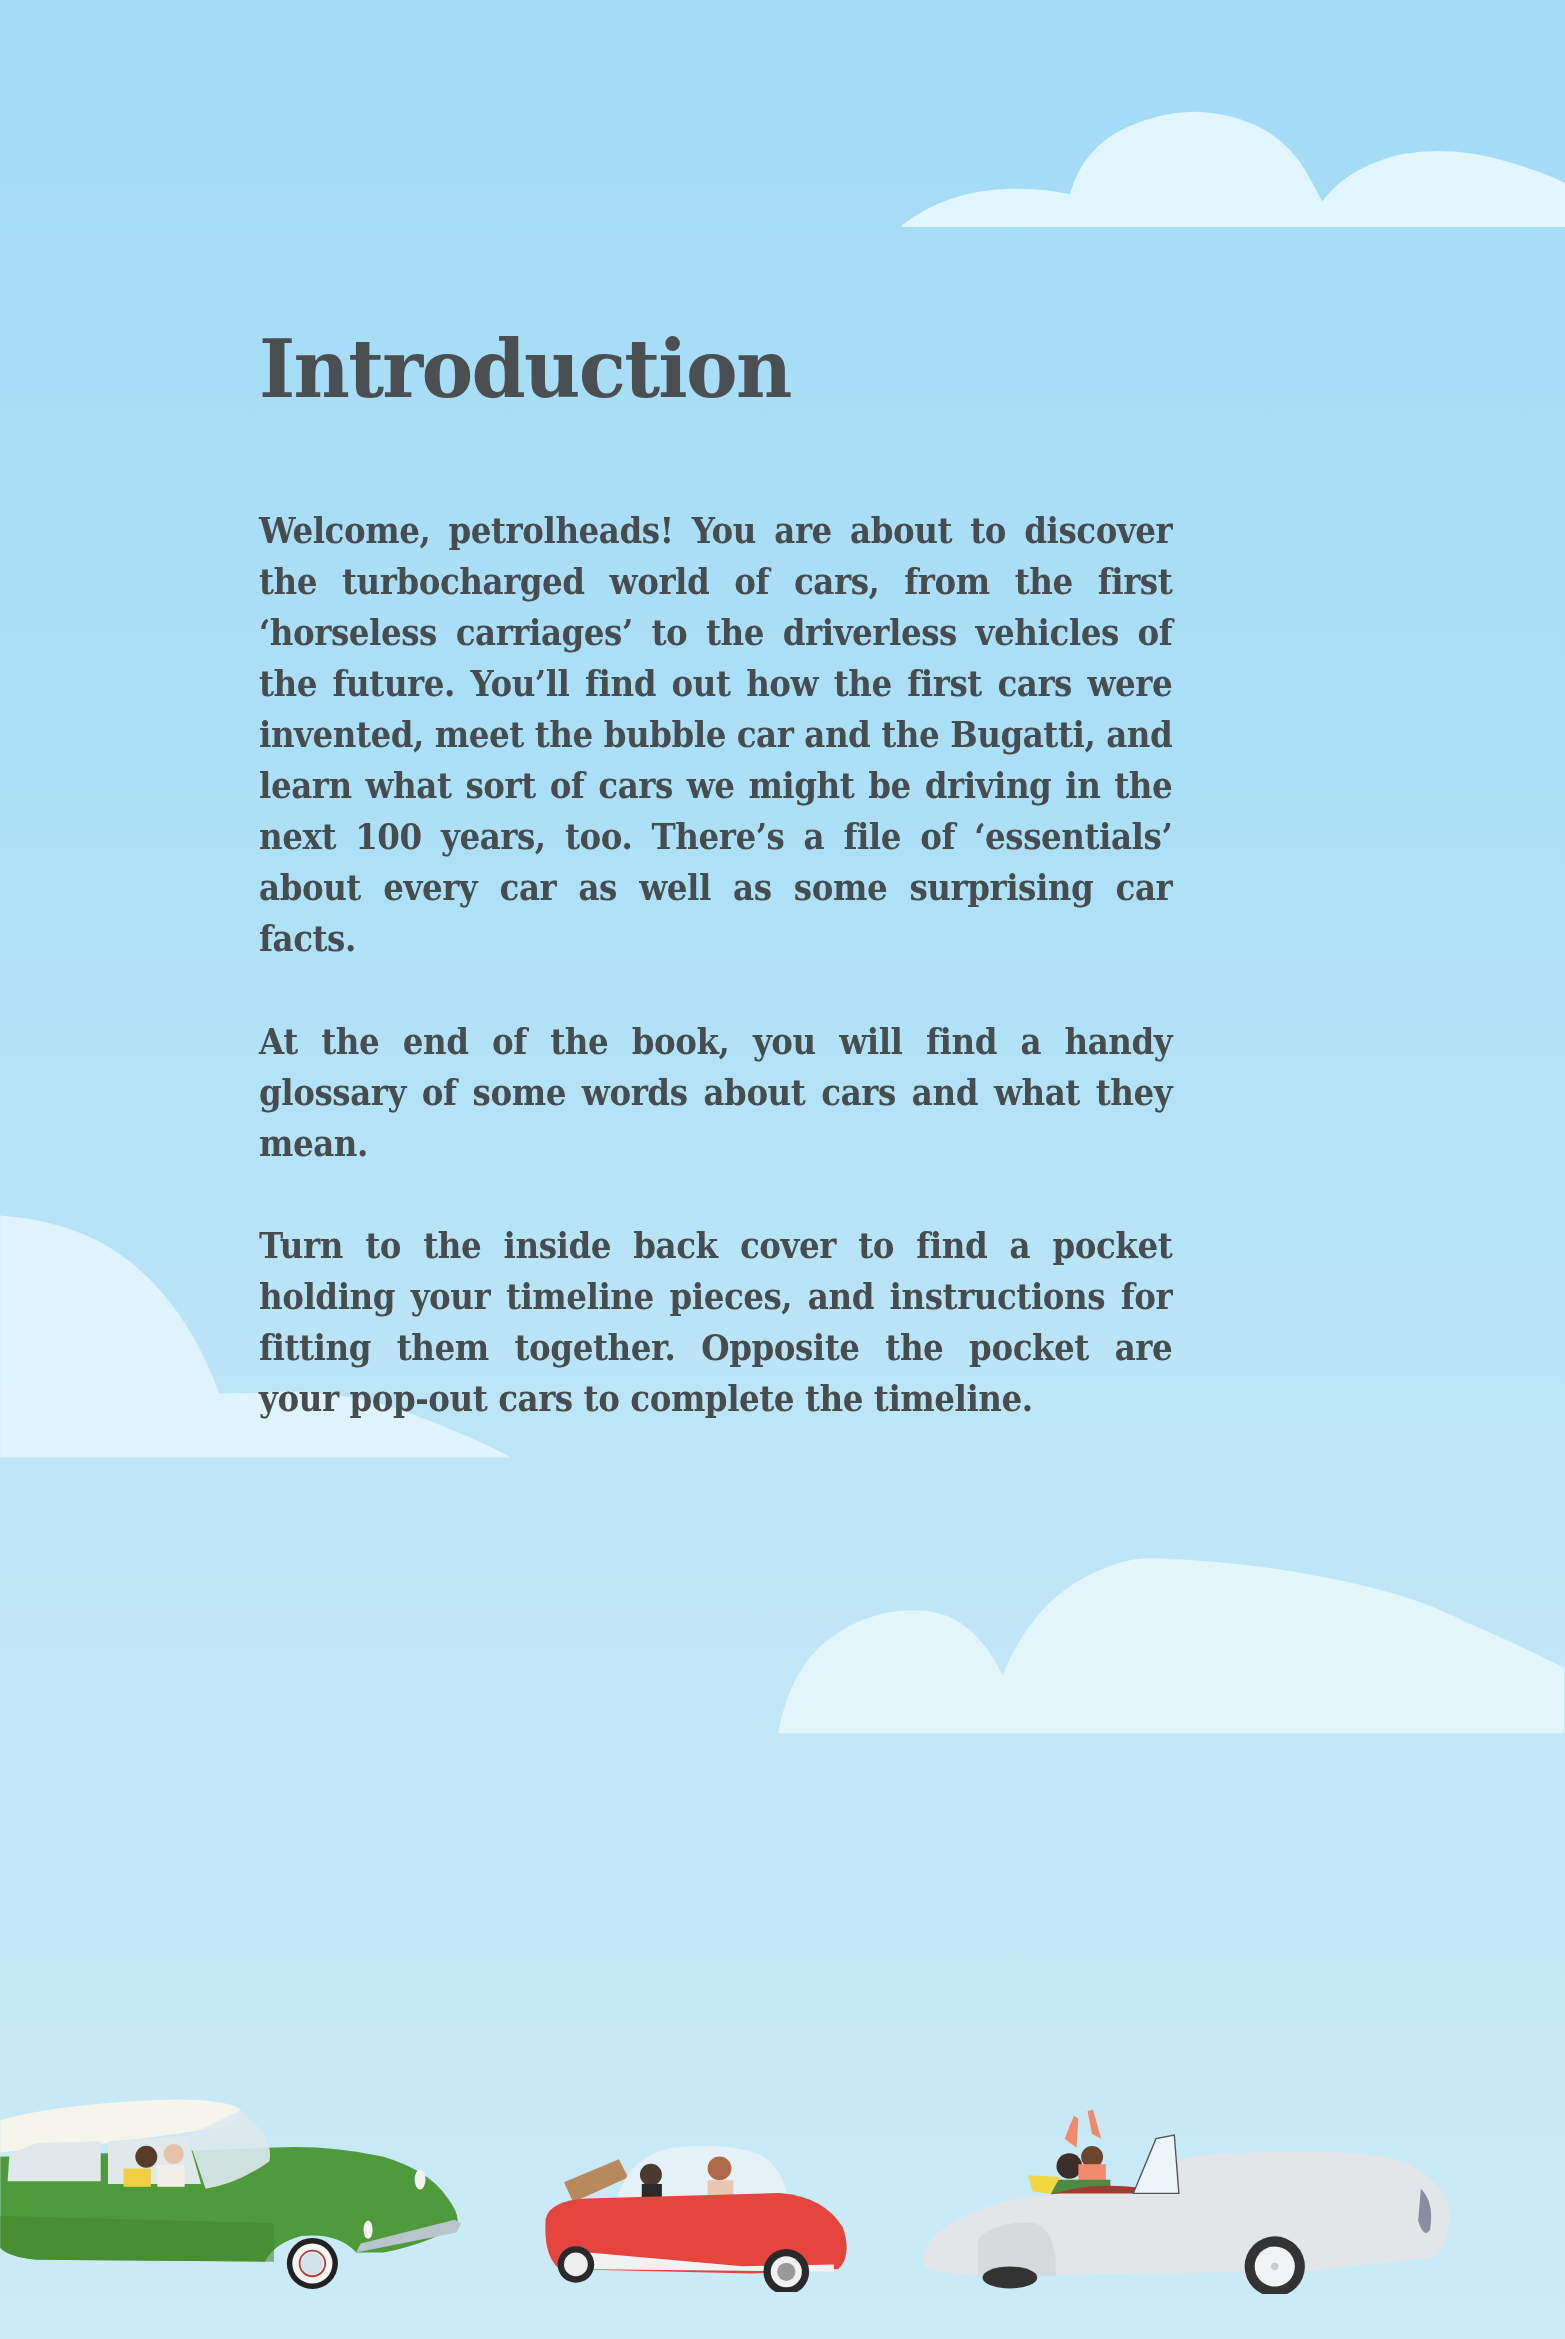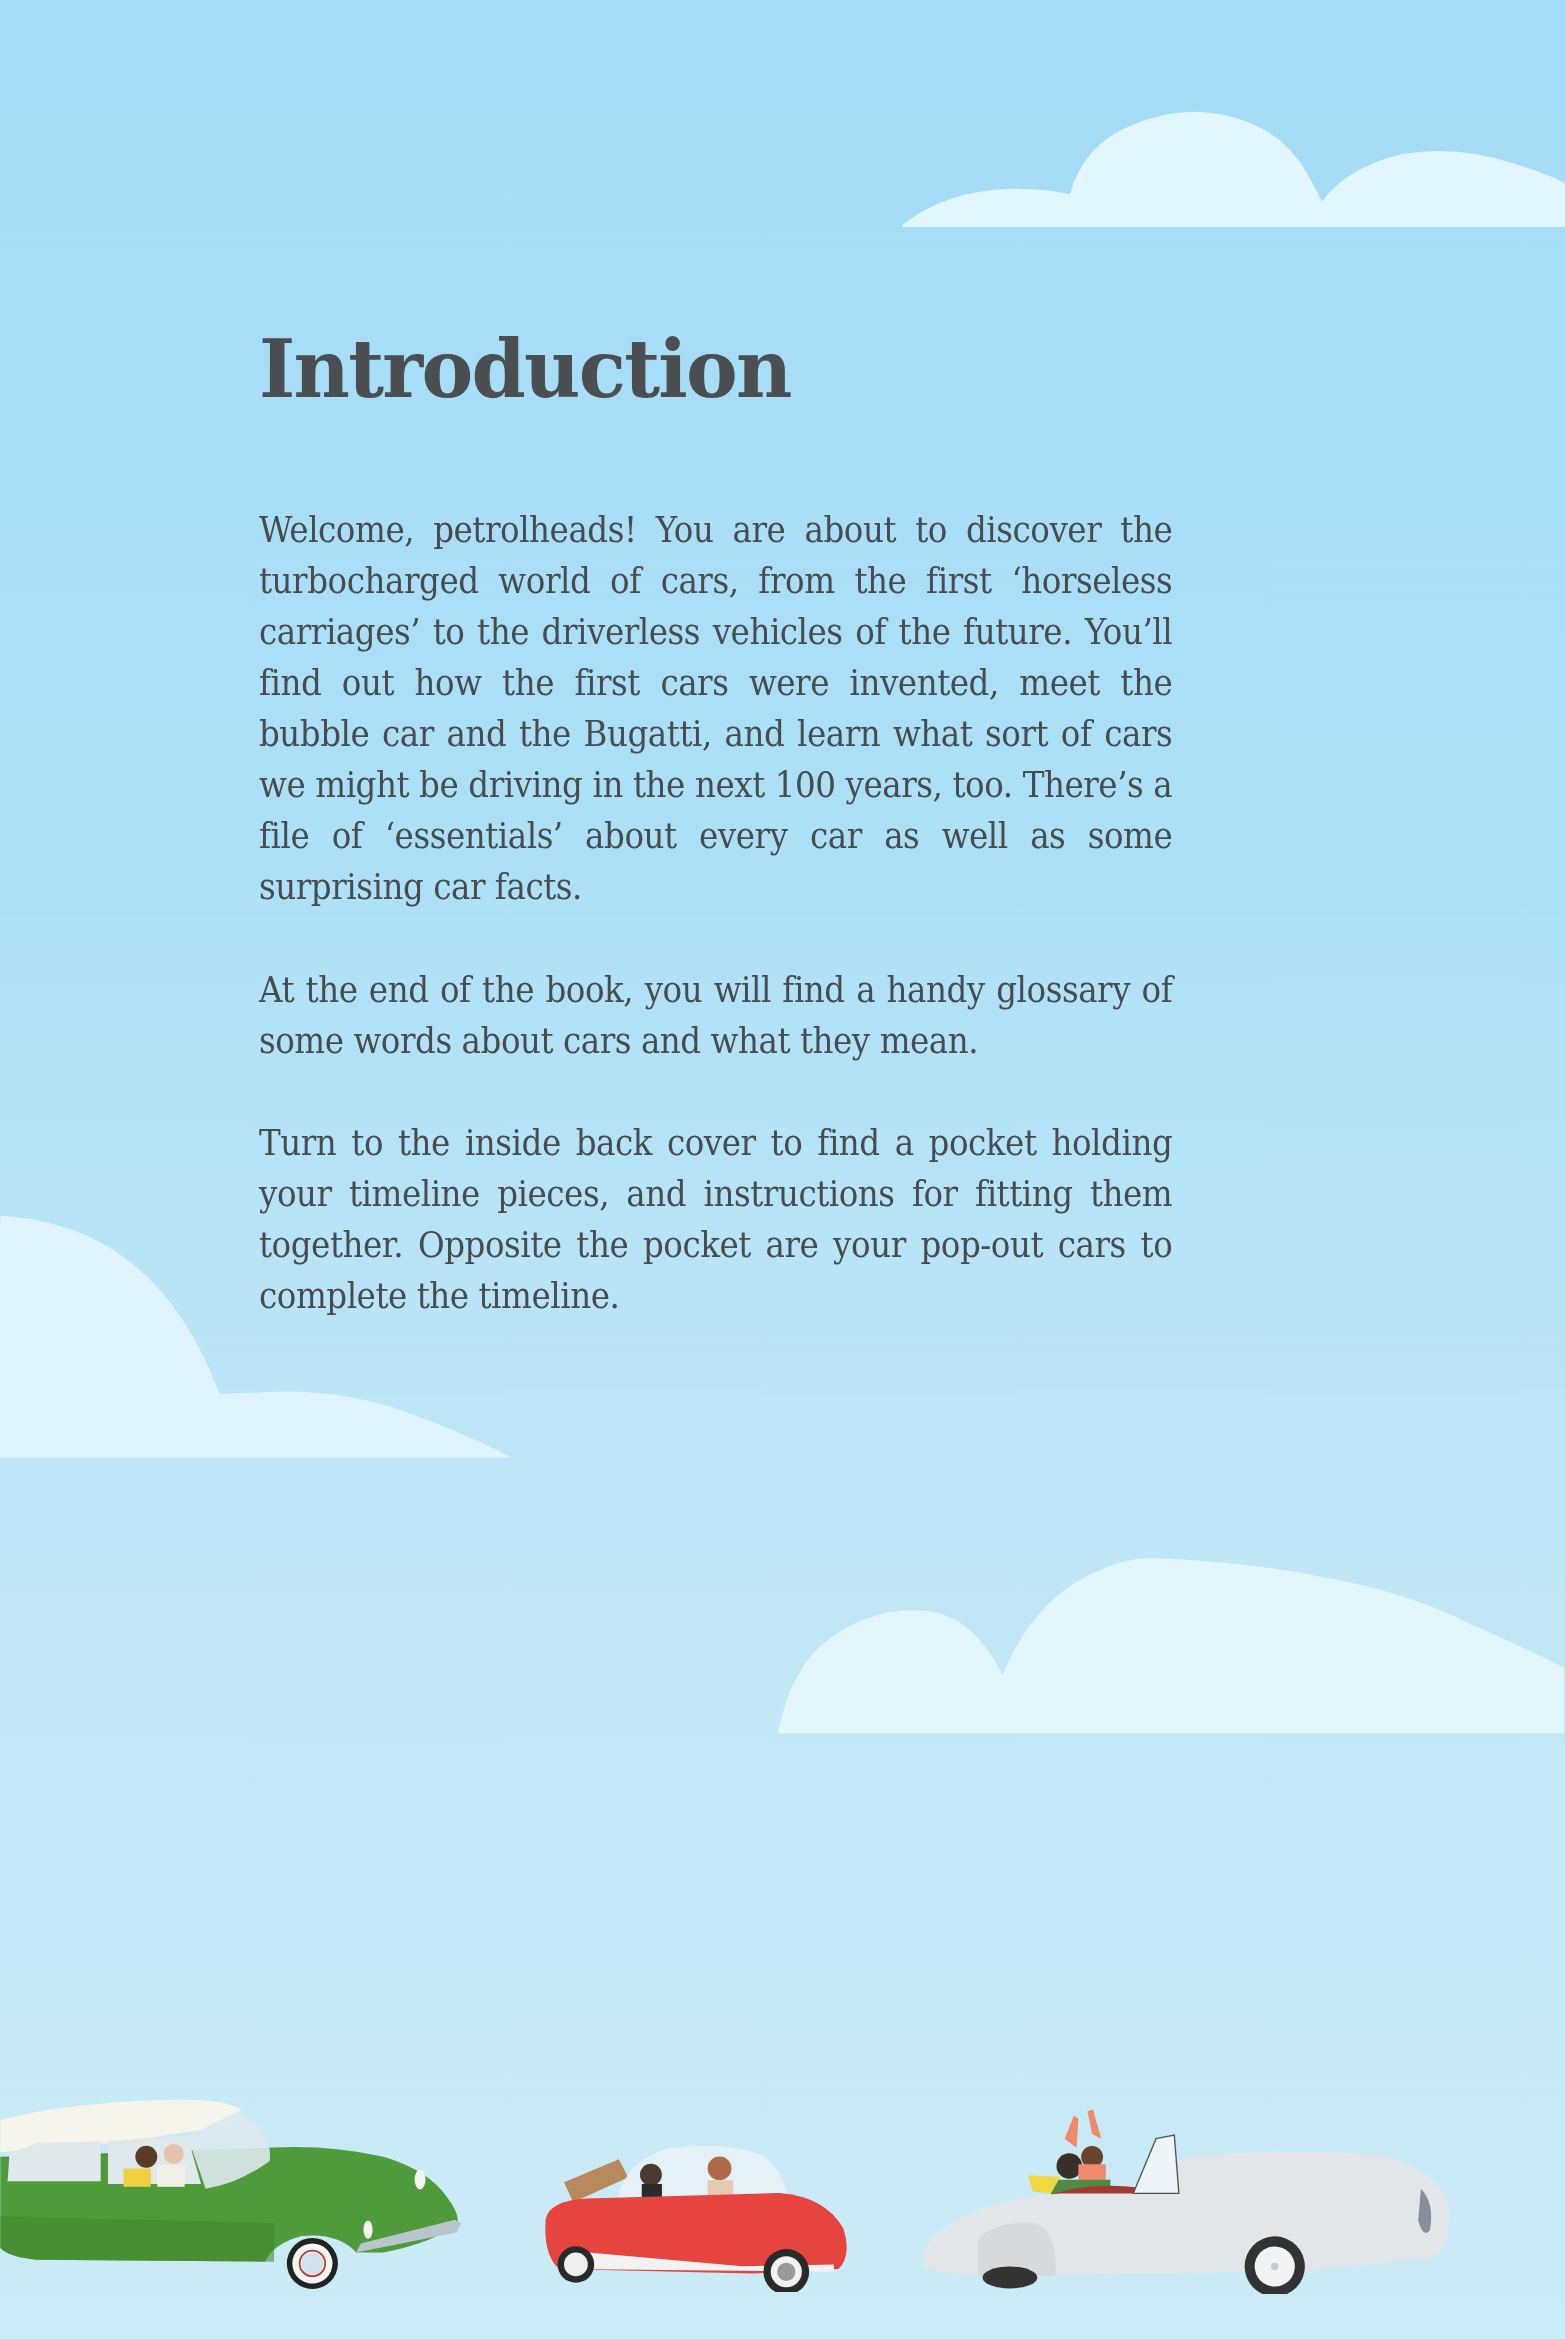--- a/index.html
+++ b/index.html
@@ -10,21 +10,21 @@
     color: #474c4f;
   }
   .cloud { position: absolute; }
   .title {
     position: absolute; left: 259px; top: 322px; margin: 0;
     font-family: "DejaVu Serif", serif; font-weight: bold;
     font-size: 80px; letter-spacing: -1.8px; color: #4b4f51;
     transform: scaleX(0.97); transform-origin: left top;
   }
   .body-text {
-    position: absolute; left: 259px; top: 505px; width: 914px;
+    position: absolute; left: 259px; top: 505px; width: 914px; font-weight: bold;
   }
   .para {
     margin: 0; font-size: 35px; line-height: 51px; text-align: justify;
     letter-spacing: -0.5px; color: #474c4f;
     font-family: "DejaVu Serif", serif;
     transform: scaleX(0.93); transform-origin: left top; width: 982px;
   }
   .para.p2 { margin-top: 52px; }
   .para.p3 { margin-top: 51px; }
   .car { position: absolute; }

